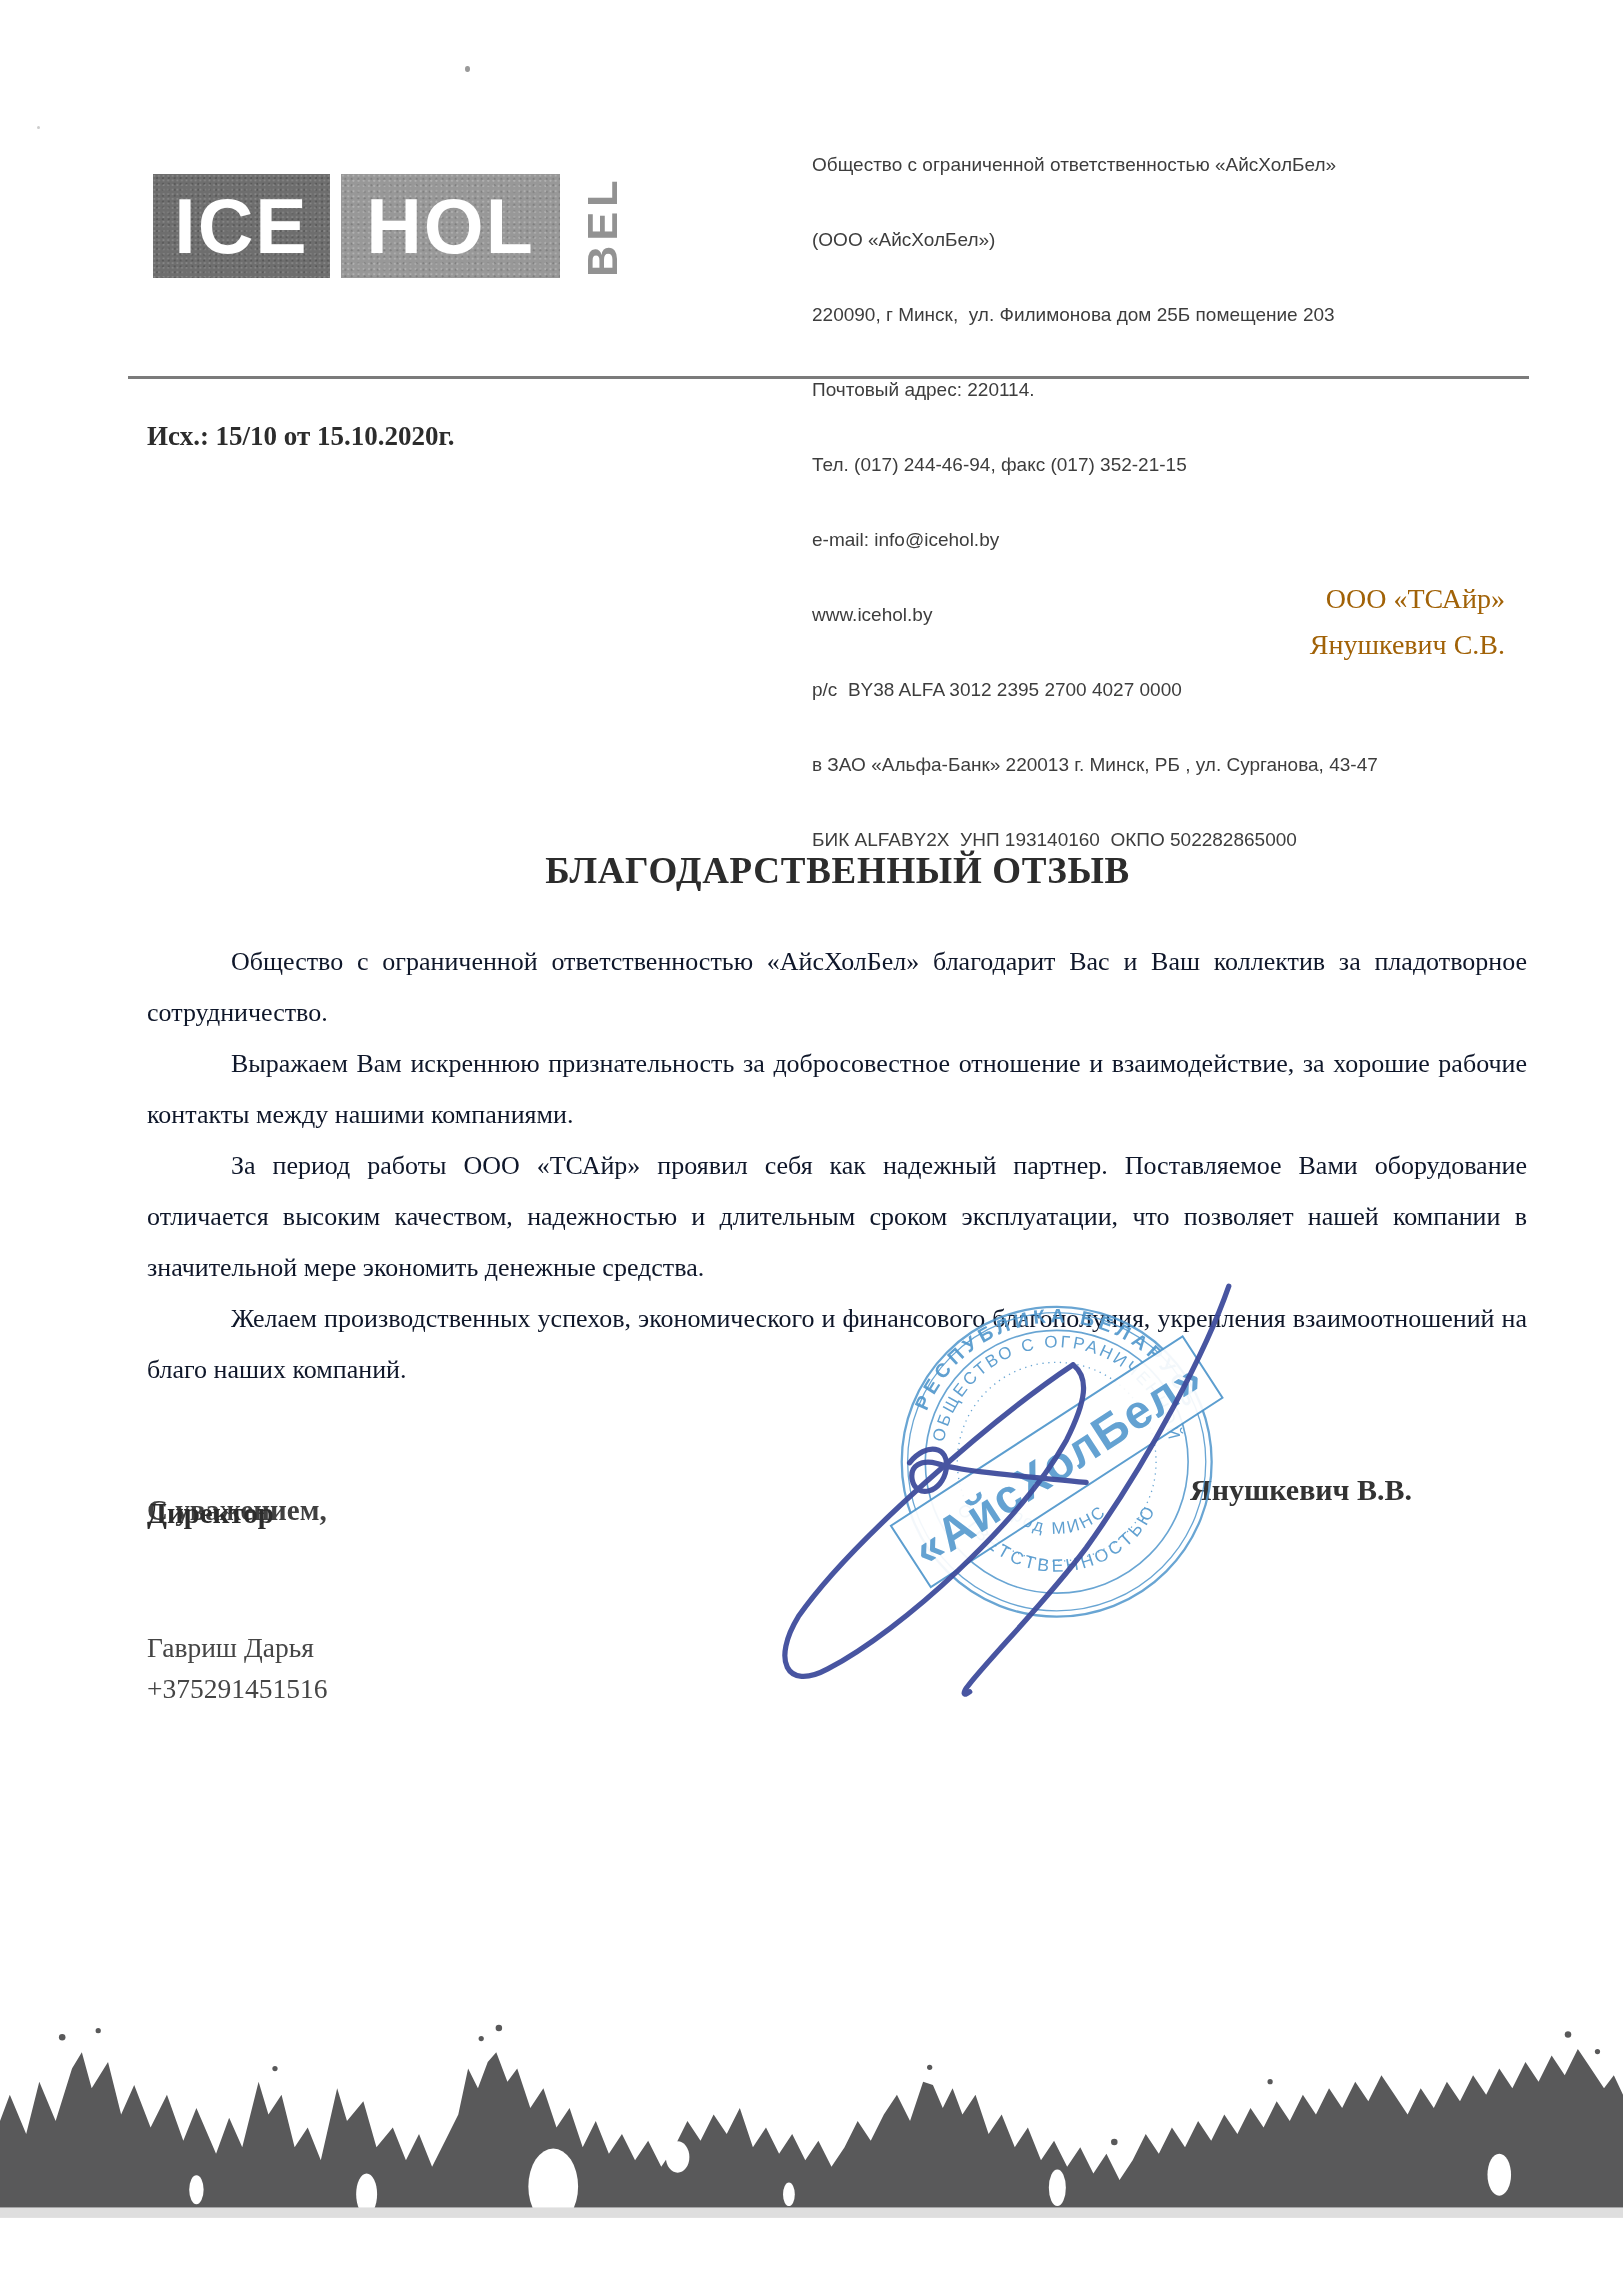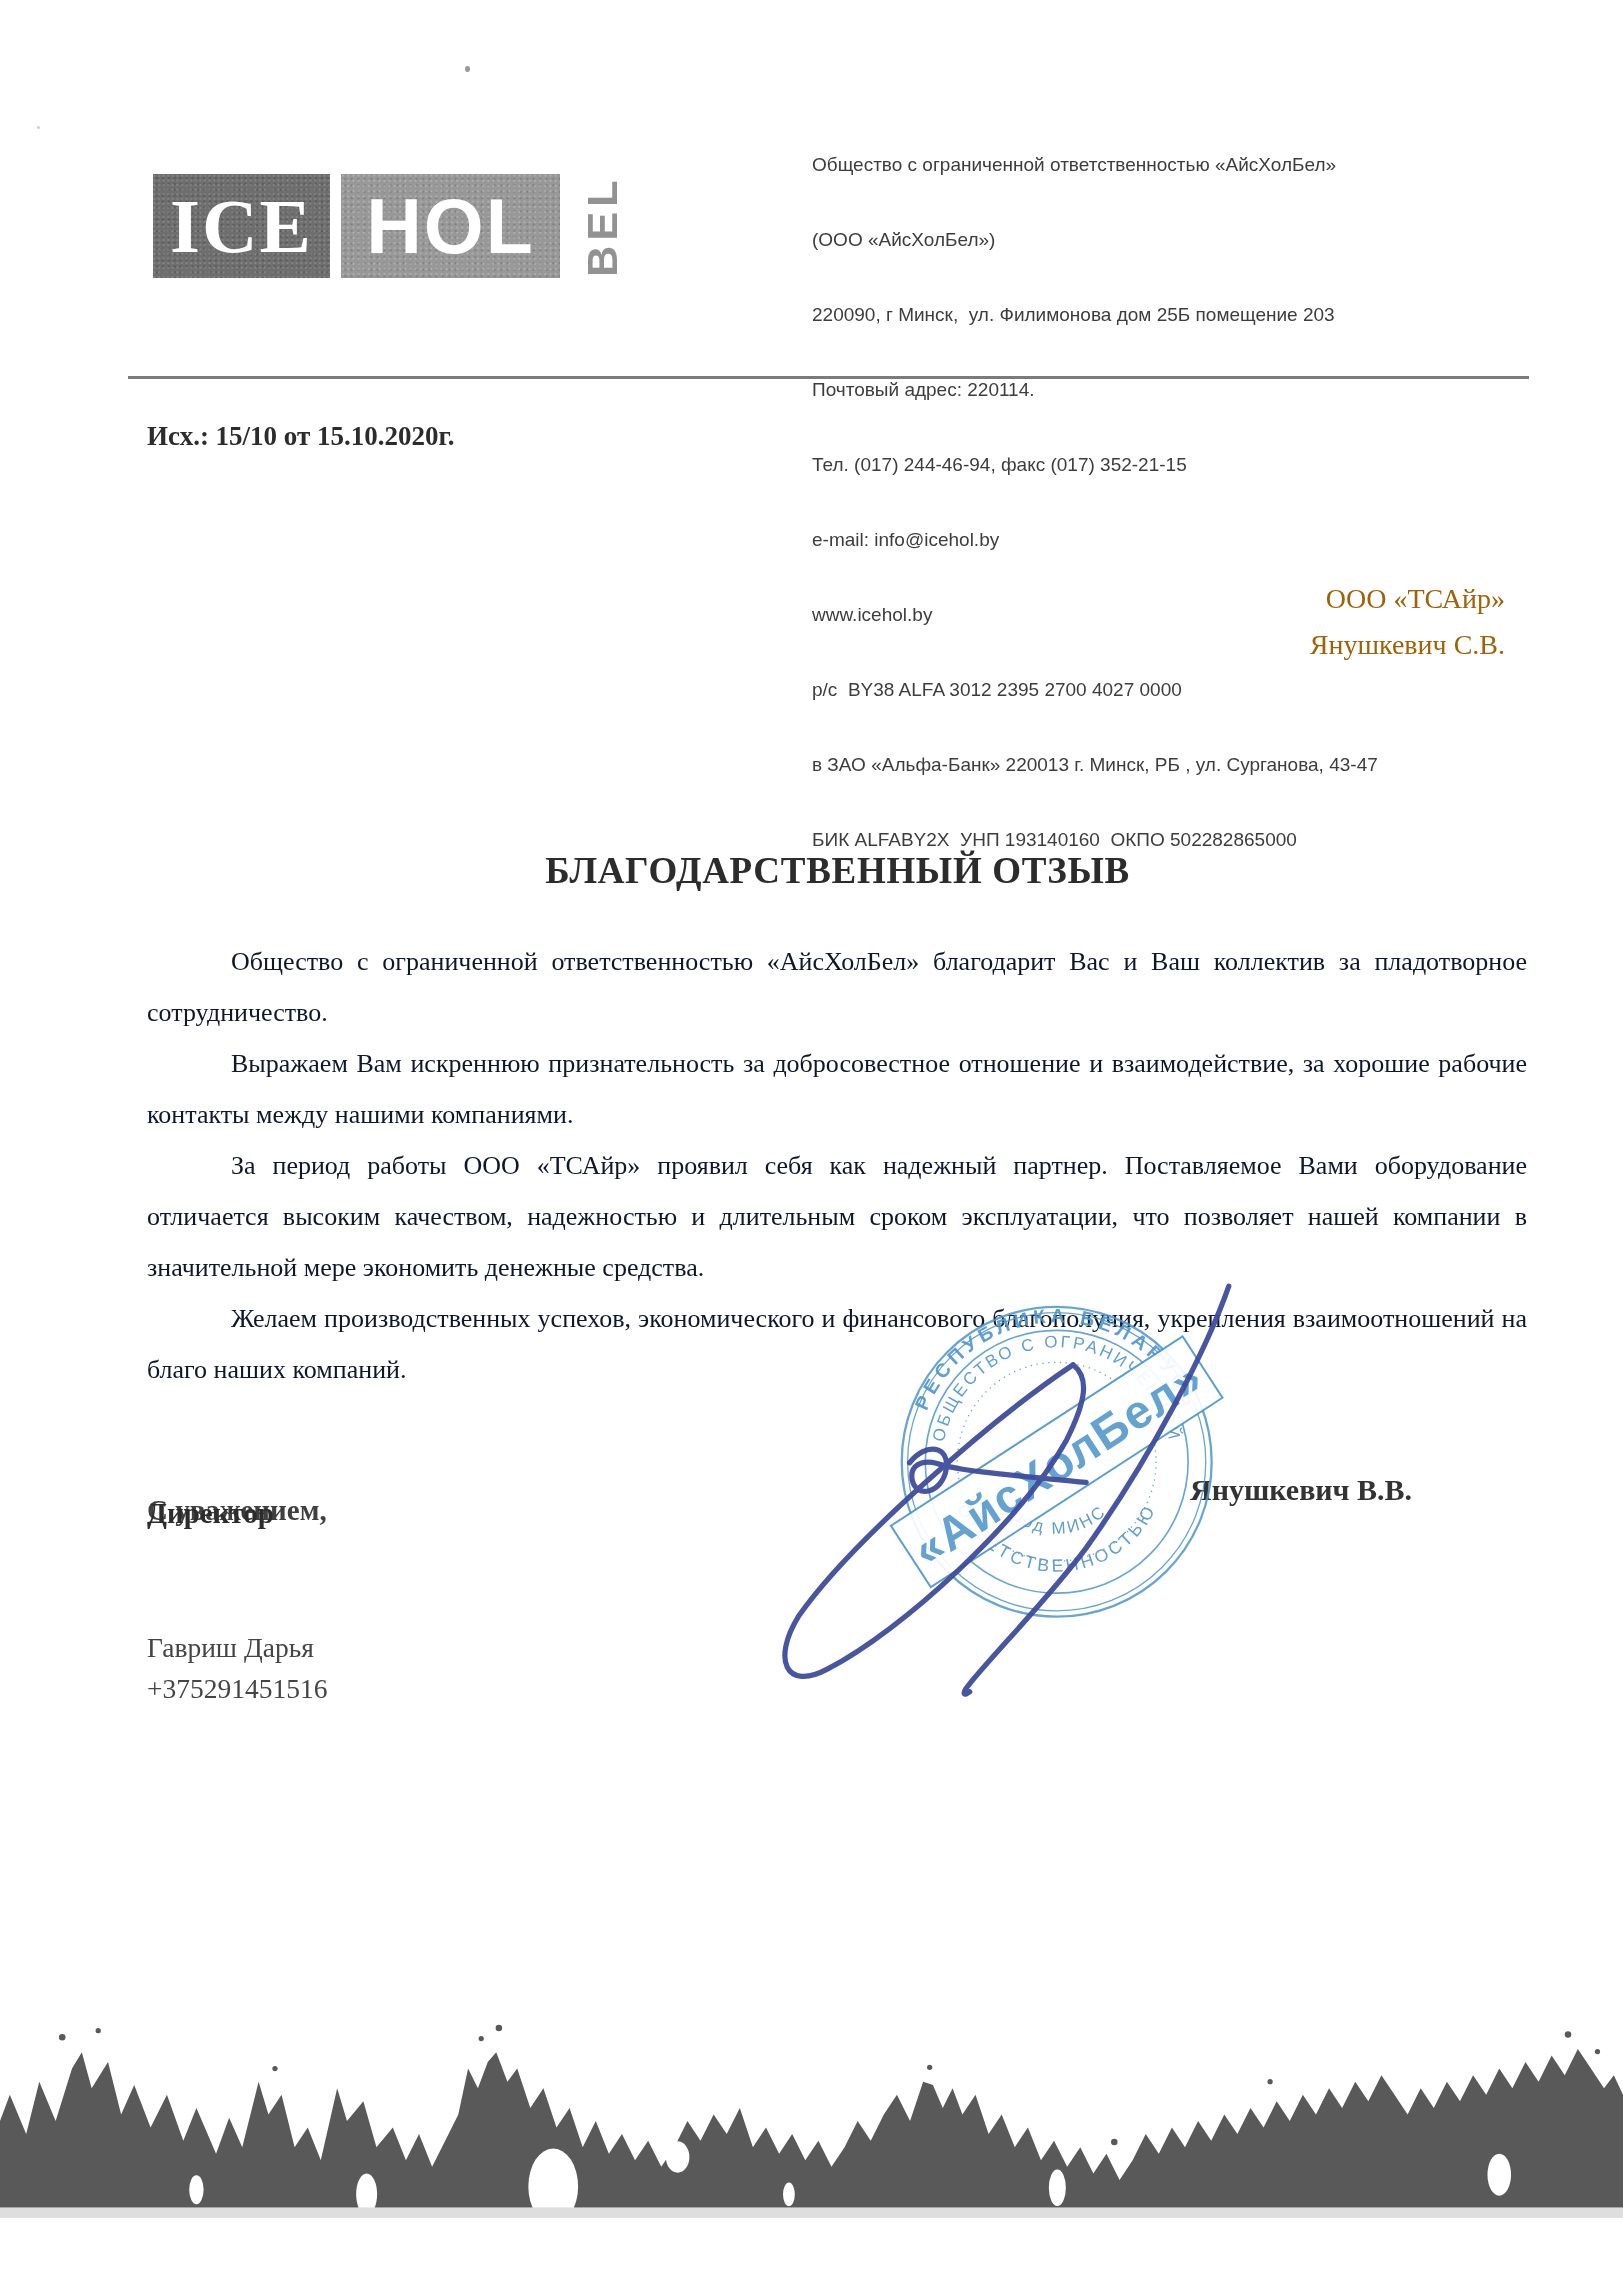--- a/index.html
+++ b/index.html
@@ -11,21 +11,21 @@
 
   
   .logo-block{
     position:absolute;top:174px;height:104px;display:flex;align-items:center;justify-content:center;
     font-family:"Liberation Sans","DejaVu Sans",sans-serif;font-weight:bold;
     font-size:77px;color:#fff;letter-spacing:2px;
   }
   .logo-ice{left:153px;width:177px;background:
       radial-gradient(circle at 30% 40%, rgba(255,255,255,.18) 0.7px, transparent 1.3px),
       radial-gradient(circle at 70% 70%, rgba(0,0,0,.22) 0.7px, transparent 1.3px),
-      #6e6e6e;background-size:4.6px 4.6px,5.9px 5.9px,auto;font-family:Liberation Serif, serif;}
+      #6e6e6e;background-size:4.6px 4.6px,5.9px 5.9px,auto;}
   .logo-hol{left:341px;width:219px;background:
       radial-gradient(circle at 40% 30%, rgba(255,255,255,.25) 0.7px, transparent 1.3px),
       radial-gradient(circle at 65% 75%, rgba(0,0,0,.18) 0.7px, transparent 1.3px),
       #989898;background-size:5.2px 5.2px,6.5px 6.5px,auto;}
   .logo-bel{
     position:absolute;left:549px;top:205px;width:105px;height:42px;
     display:flex;align-items:center;justify-content:center;
     transform:rotate(-90deg);
     font-family:"Liberation Sans","DejaVu Sans",sans-serif;font-weight:bold;
     font-size:43px;color:#929292;letter-spacing:5.2px;

